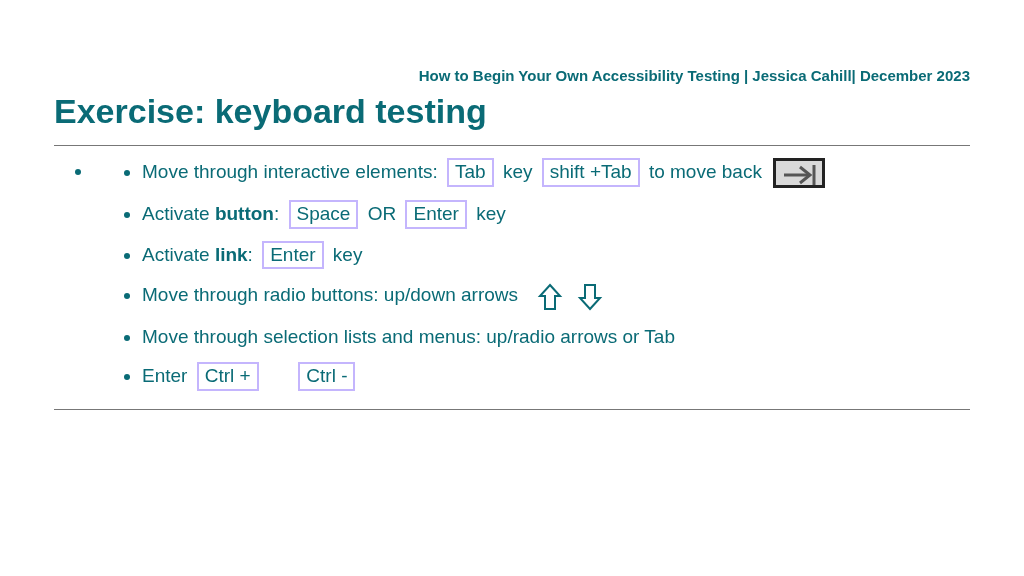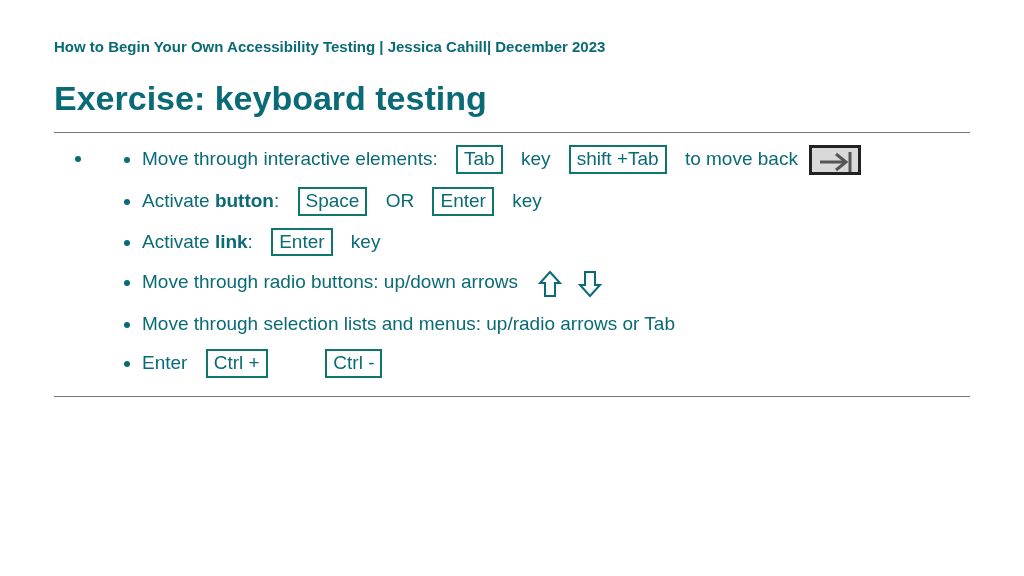--- a/index.html
+++ b/index.html
@@ -1,30 +1,30 @@
 <!DOCTYPE html>
 <html><head>
 <meta charset="utf-8">
 <style>
   * { margin: 0; padding: 0; box-sizing: border-box; }
   html, body { width: 1024px; height: 576px; background: #fff; font-family: Arial, Helvetica, sans-serif; }
   .slide { width: 1024px; height: 576px; position: relative; padding: 38px 54px 0 54px; color: #0a6b76; }
-  .header-row { display: flex; justify-content: flex-start; align-items: flex-start; }
+  .header-row { display: flex; justify-content: flex-end; align-items: flex-start; margin-top: 29px; }
   .crumb { font-size: 15px; font-weight: 700; color: #0a6b76; }
   .logo { width: 210px; height: 60px; position: relative; margin-top: -4px; }
   .logo svg { width: 100%; height: 100%; }
-  .title { font-size: 34px; font-weight: 700; color: #0a6b76; margin-top: 24px; margin-bottom: 14px; }
+  .title { font-size: 34px; font-weight: 700; color: #0a6b76; margin-top: 8px; margin-bottom: 14px; }
   .rule { border: none; border-top: 1px solid #777; margin: 6px 0 12px 0; }
   .rule.bottom { margin-top: 18px; }
   ul.outer { list-style: disc; padding-left: 40px; font-size: 20px; color: #0a6b76; }
   ul.outer > li { margin-bottom: 4px; }
   ul.outer > li > .lbl { text-decoration: underline; font-size: 20px; }
   ul.inner { list-style: disc; padding-left: 48px; margin-top: 10px; }
   ul.inner > li { margin-bottom: 12px; line-height: 1.45; font-size: 19px; }
-  .kbd { display: inline-block; border: 2px solid #0f766e; padding: 0px 6px; margin: 0 13px; line-height: 1.3; vertical-align: baseline; }
+  .kbd { display: inline-block; border: 2px solid #c4b5fd; padding: 0px 6px; margin: 0 4px; line-height: 1.3; vertical-align: baseline; }
   .bold { font-weight: 700; margin-top: 28px; }
   .tab-icon { display: inline-block; border: 3px solid #222; background: #d9d9d9; width: 52px; height: 30px; vertical-align: middle; position: relative; margin-left: 6px; }
   .tab-icon svg { position: absolute; left: 6px; top: 2px; }
   .arrows { display: inline-block; vertical-align: middle; margin-left: 10px; }
   .arrows svg { vertical-align: middle; margin: 0 4px; }
 </style>
 </head>
 <body>
 
 <div class="slide">

